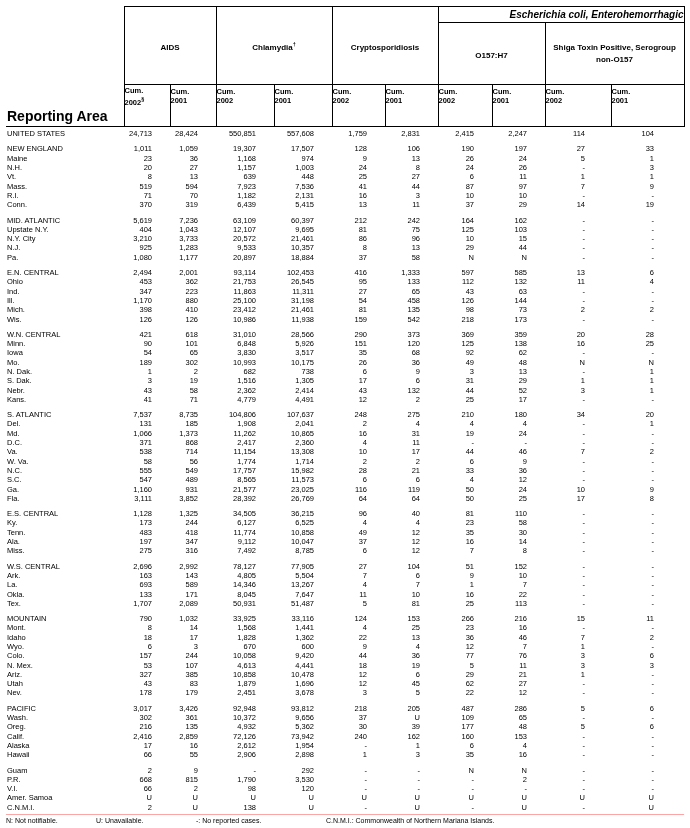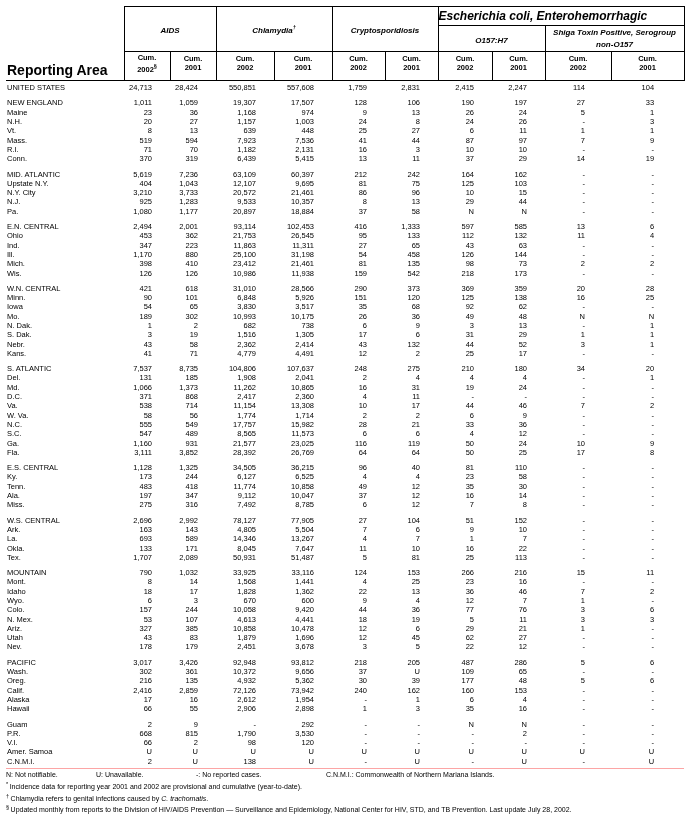--- a/index.html
+++ b/index.html
@@ -24,30 +24,29 @@
   col.c-d1{width:54px;}  col.c-d2{width:53px;}
   col.c-e1{width:66px;}  col.c-e2{width:73px;}
   th{font-weight:bold;padding:0;vertical-align:middle;}
   th.area-h{
     text-align:left;vertical-align:bottom;
     border-right:1px solid #000;border-bottom:1px solid #000;
     padding:0 0 2px 1px;font-size:14px;
   }
   th.grp{
     border:1px solid #000;text-align:center;font-size:8px;line-height:9px;
-    padding:2px 1px;
-    font-style:italic;
+    padding:20px 1px;
   }
   th.ecoli{
-    border:1px solid #000;text-align:left;font-size:12px;
+    border:1px solid #000;text-align:right;font-size:10px;
     font-style:italic;padding:2px 0;
   }
   th.cum{
-    border:1px solid #000;text-align:center;font-size:7.5px;line-height:8.5px;
-    padding:2px 0 6px 0;
+    border:1px solid #000;text-align:left;font-size:7.5px;line-height:8.5px;
+    padding:2px 0 19px 0;
   }
   sup{font-size:5.5px;}
   tbody td{
     padding:0 18px 0 0;line-height:9.3px;text-align:right;
     white-space:nowrap;overflow:hidden;
   }
   tbody td.area{
     text-align:left;padding:0 0 0 1px;
   }
   tbody td.v9{padding-right:26px;}

